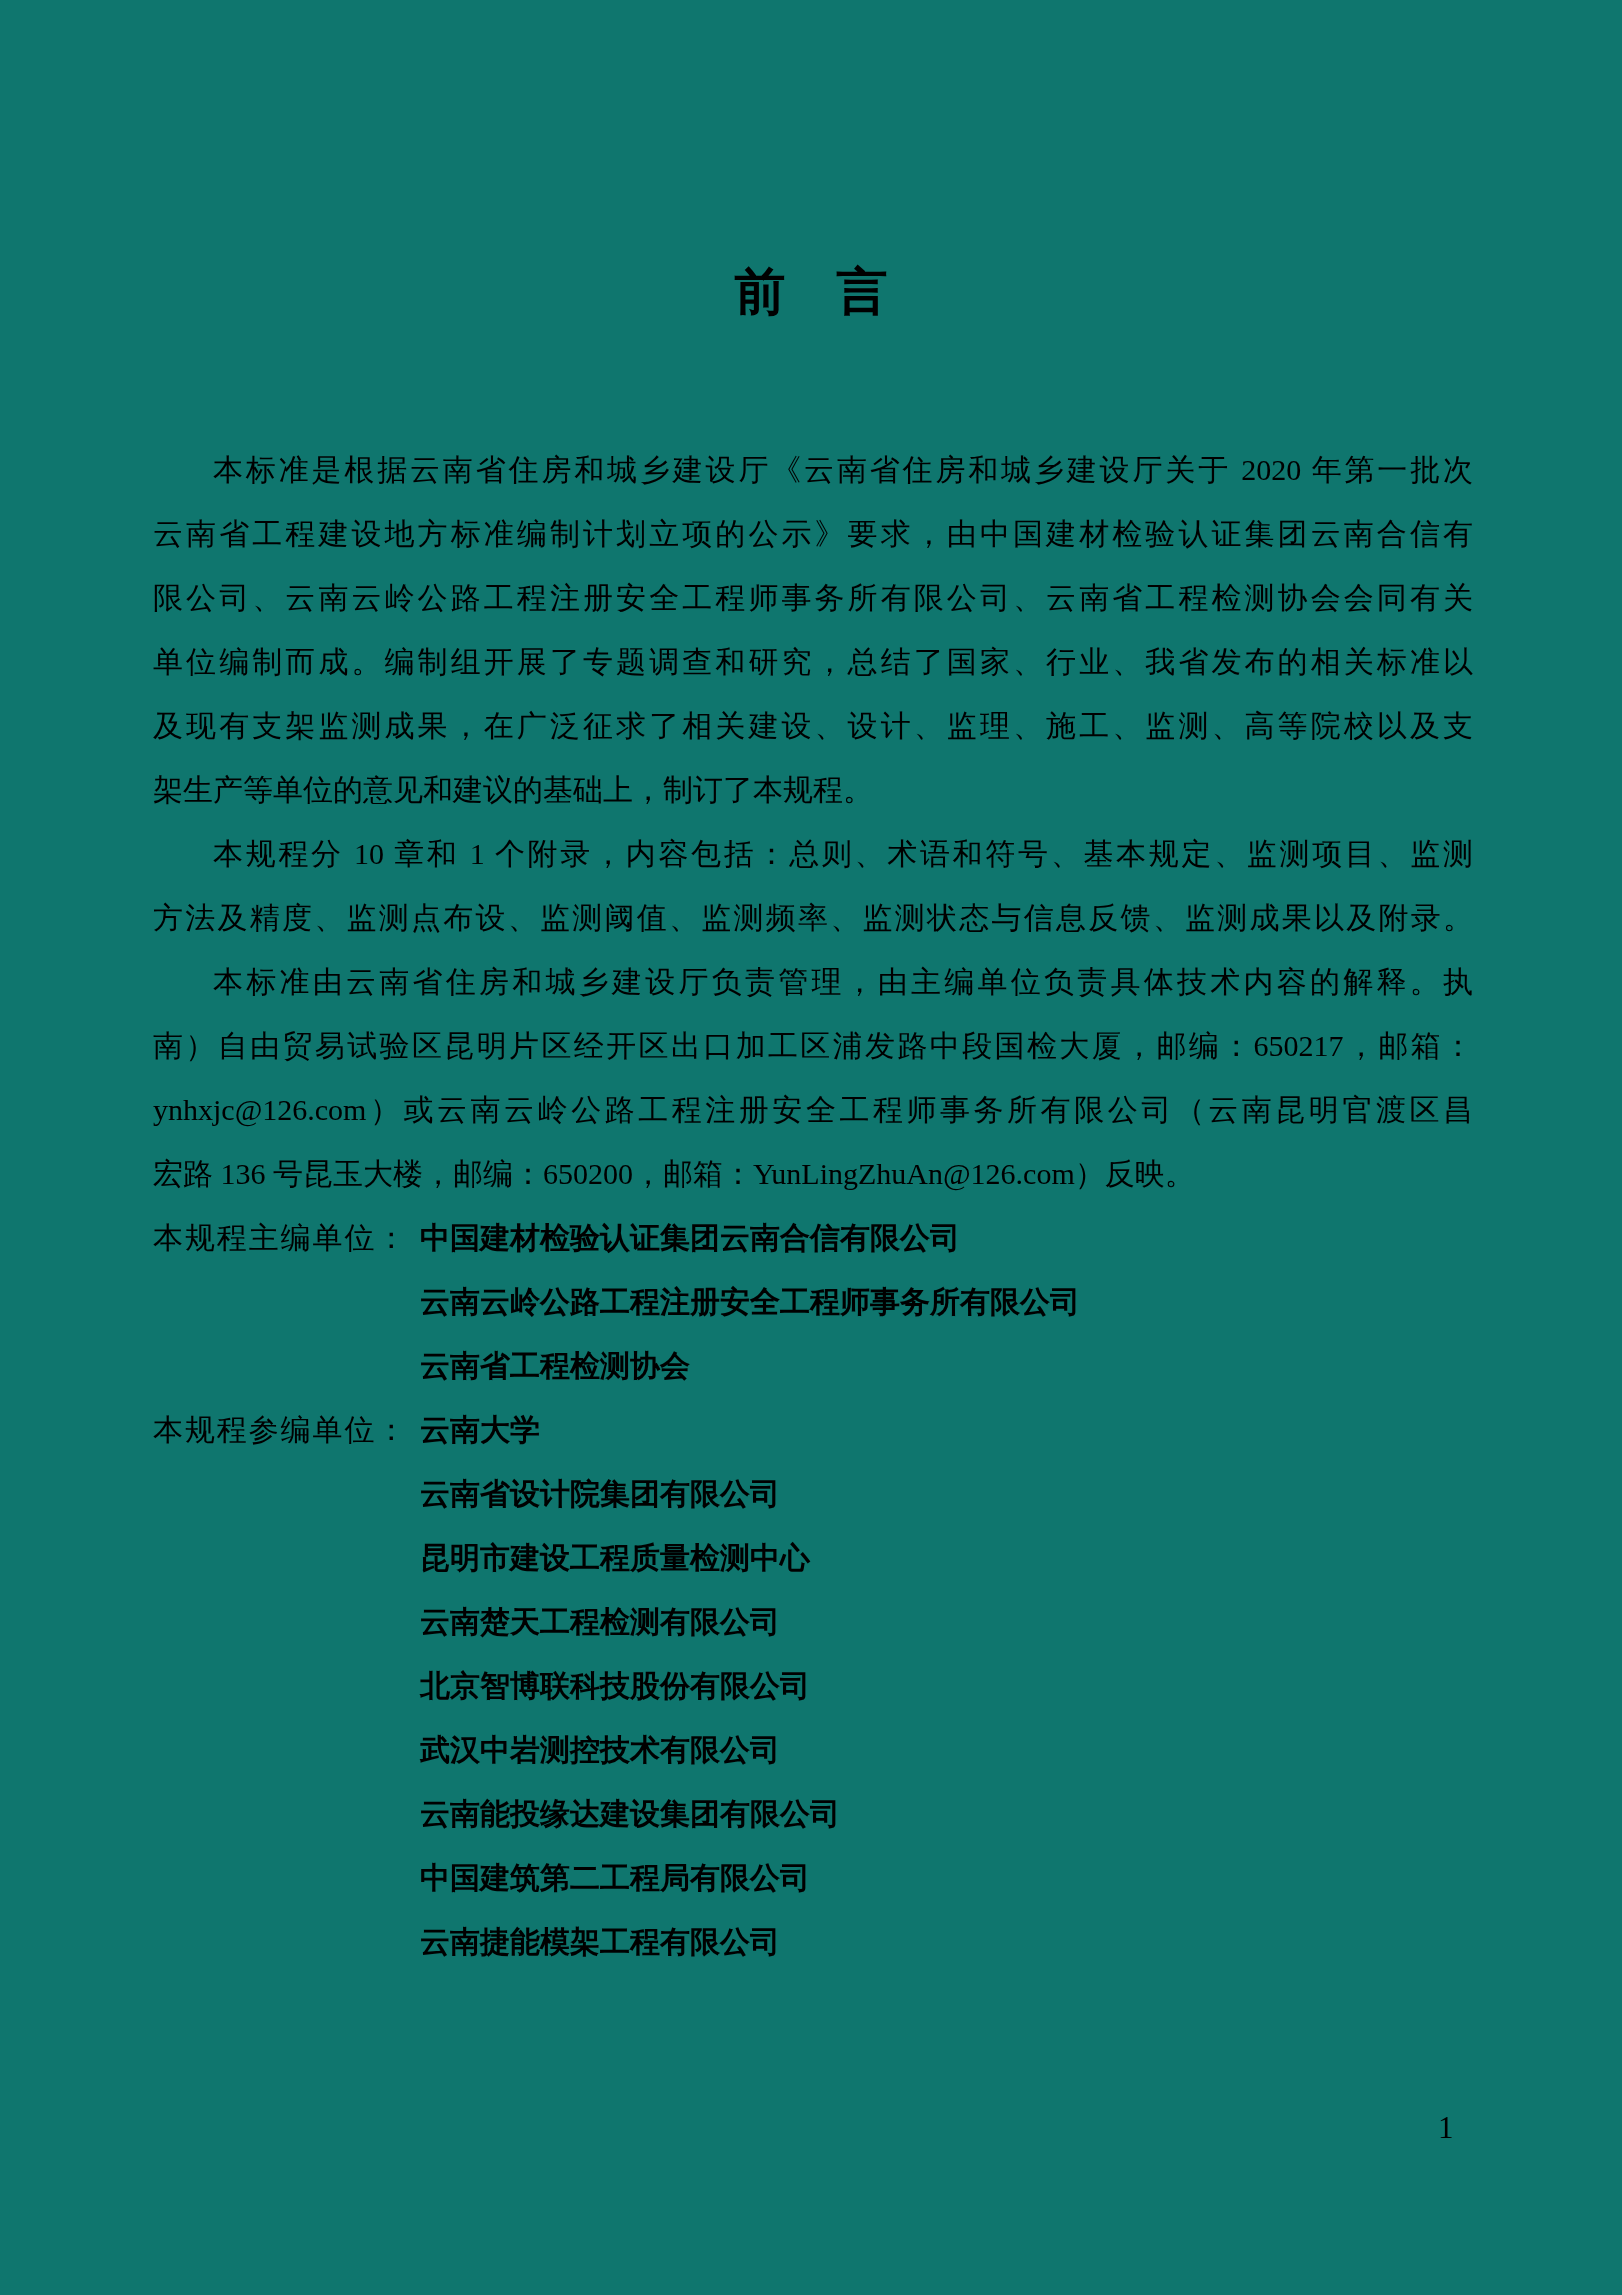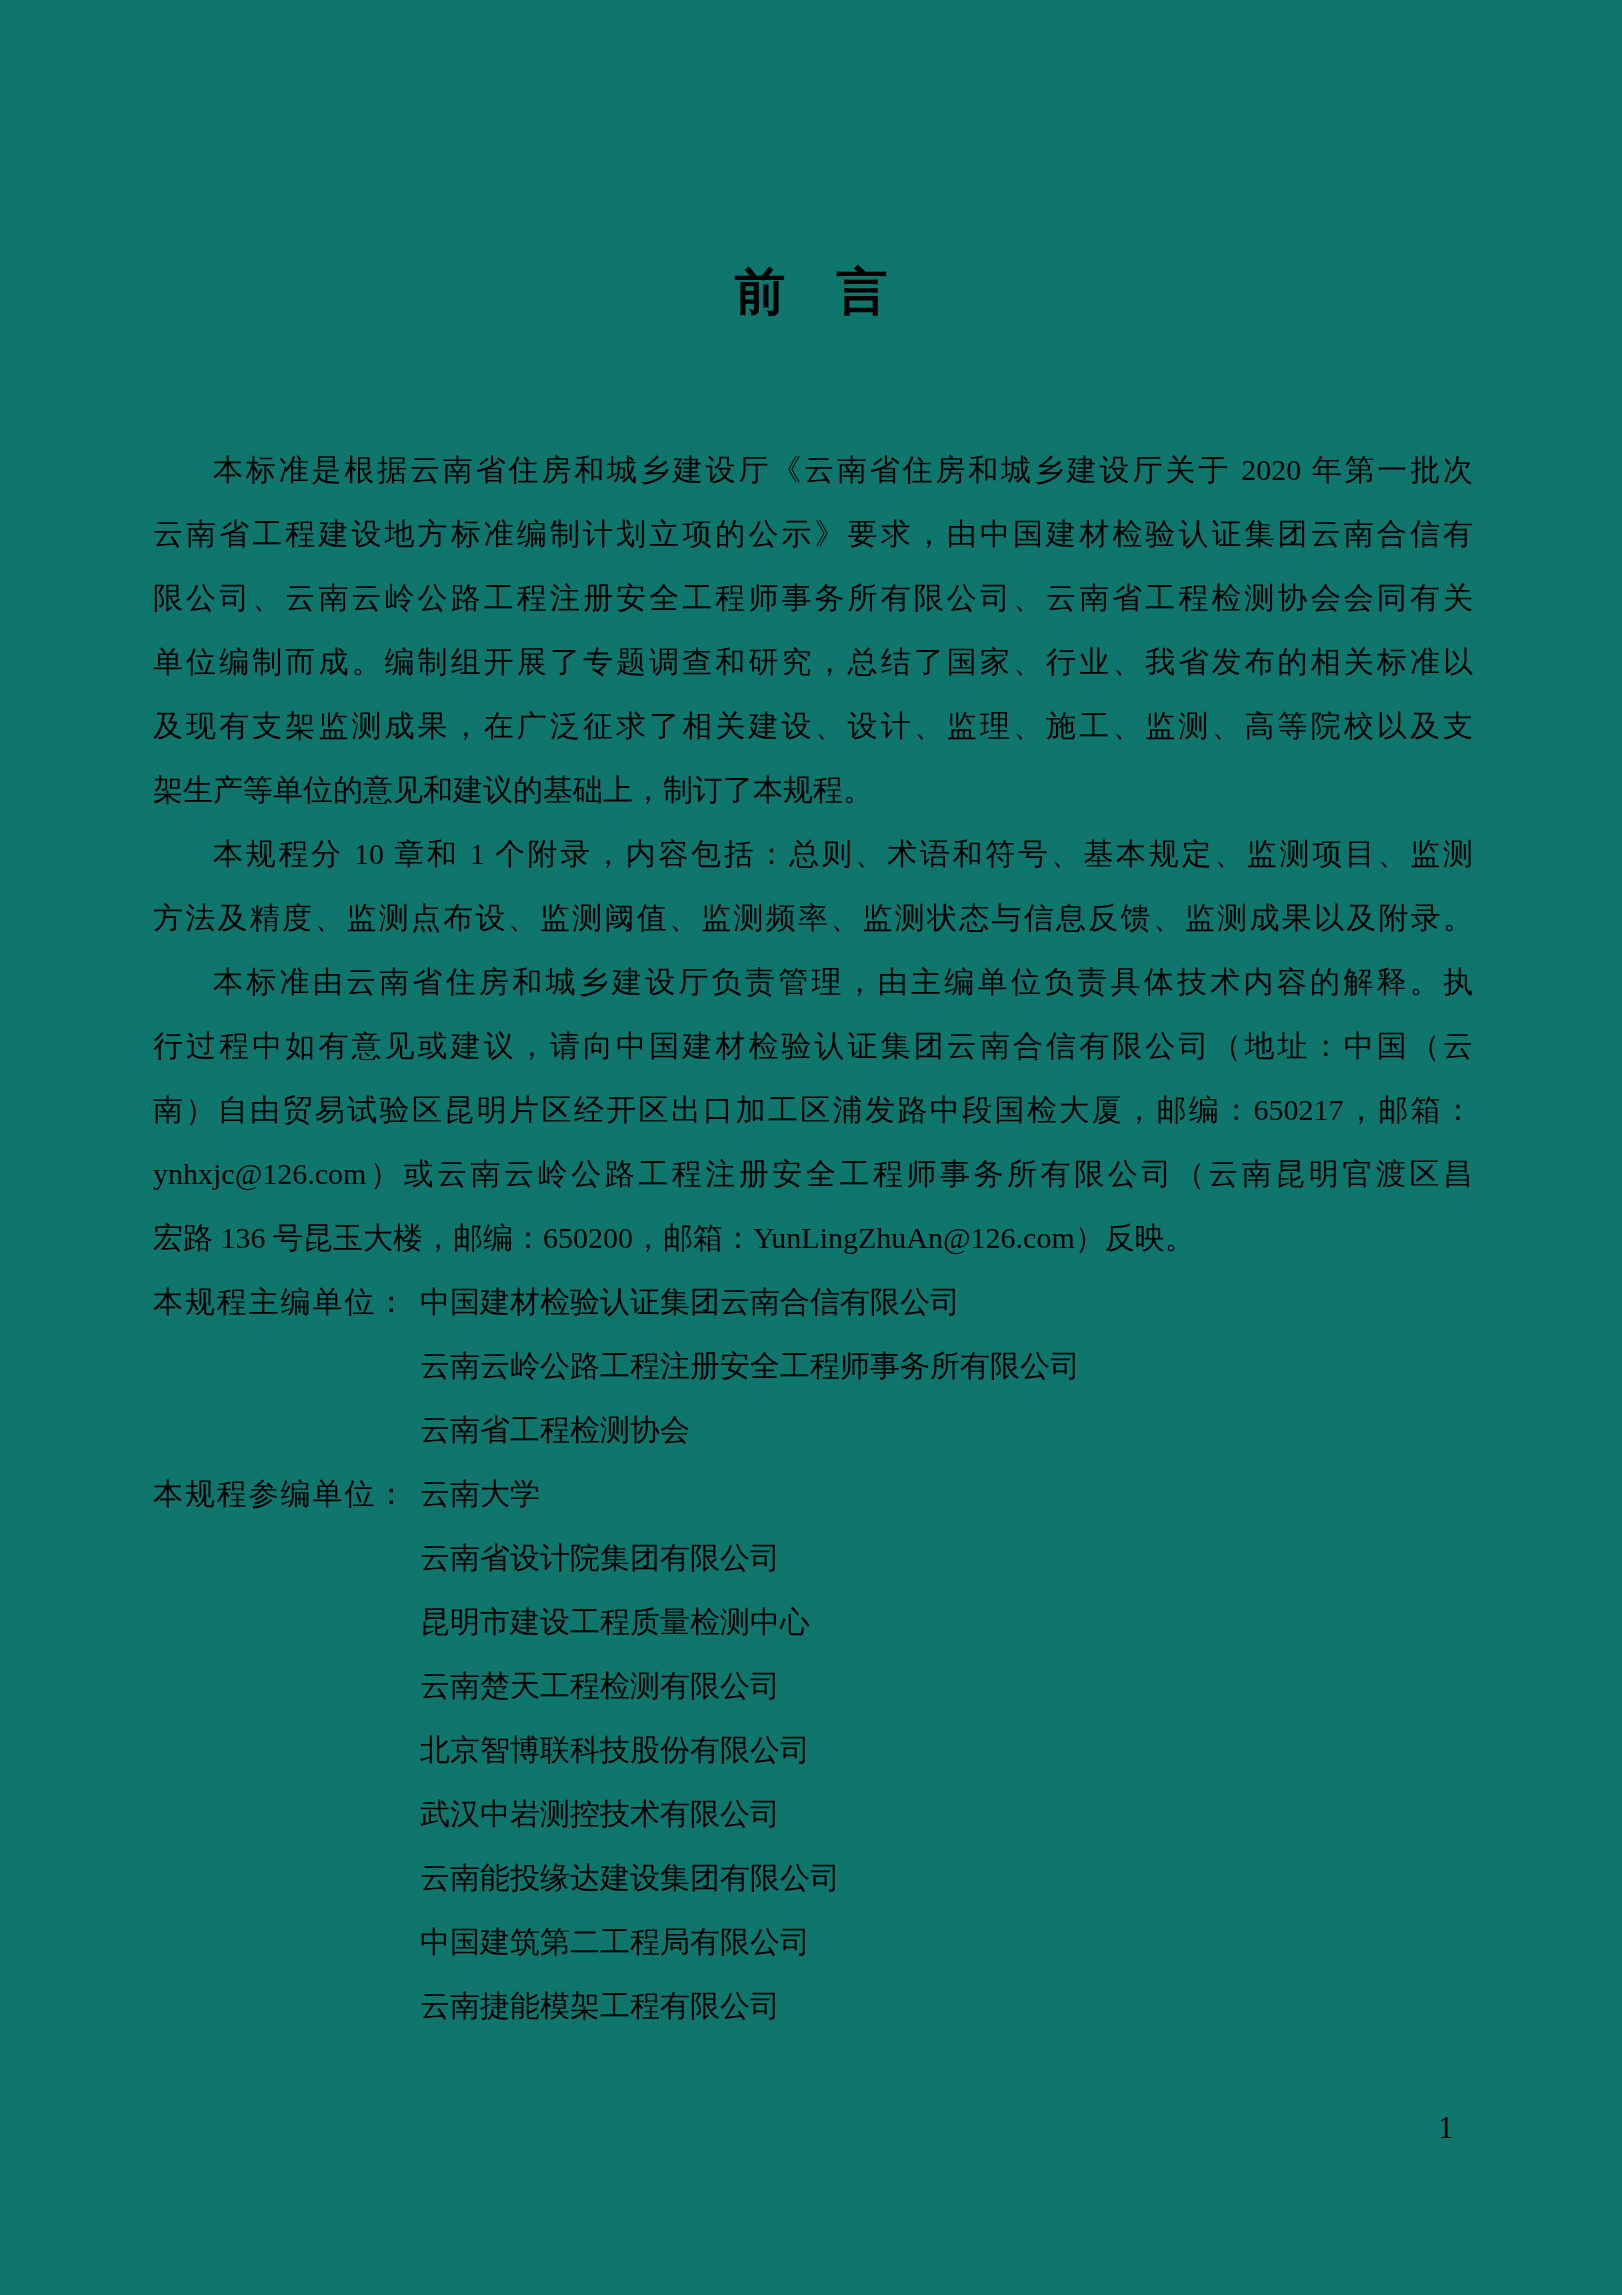--- a/index.html
+++ b/index.html
@@ -50,21 +50,21 @@
   .unit-label {
     display: inline-block;
     width: 267px;
     font-family: "Liberation Sans", "DejaVu Sans", sans-serif;
     font-weight: normal;
     letter-spacing: 1.9px;
     vertical-align: top;
   }
   .unit-name {
     font-family: "Liberation Serif", "DejaVu Serif", serif;
-    font-weight: normal;
+    font-weight: bold;
   }
   .page-number {
     position: absolute;
     left: 1438px;
     top: 2111px;
     font-size: 31px;
     line-height: 1.1;
     font-family: "Liberation Serif", "DejaVu Serif", serif;
   }
 </style>
@@ -81,21 +81,20 @@
     <div class="line just">云南省工程建设地方标准编制计划立项的公示》要求，由中国建材检验认证集团云南合信有</div>
     <div class="line just">限公司、云南云岭公路工程注册安全工程师事务所有限公司、云南省工程检测协会会同有关</div>
     <div class="line just">单位编制而成。编制组开展了专题调查和研究，总结了国家、行业、我省发布的相关标准以</div>
     <div class="line just">及现有支架监测成果，在广泛征求了相关建设、设计、监理、施工、监测、高等院校以及支</div>
     <div class="line">架生产等单位的意见和建议的基础上，制订了本规程。</div>
 
     <div class="line just indent">本规程分 10 章和 1 个附录，内容包括：总则、术语和符号、基本规定、监测项目、监测</div>
     <div class="line just">方法及精度、监测点布设、监测阈值、监测频率、监测状态与信息反馈、监测成果以及附录。</div>
 
     <div class="line just indent">本标准由云南省住房和城乡建设厅负责管理，由主编单位负责具体技术内容的解释。执</div>
-    <div class="line just">行过程中如有意见或建议，请向中国建材检验认证集团云南合信有限公司（地址：中国（云</div>
     <div class="line just">南）自由贸易试验区昆明片区经开区出口加工区浦发路中段国检大厦，邮编：650217，邮箱：</div>
     <div class="line just">ynhxjc@126.com）或云南云岭公路工程注册安全工程师事务所有限公司（云南昆明官渡区昌</div>
     <div class="line">宏路 136 号昆玉大楼，邮编：650200，邮箱：YunLingZhuAn@126.com）反映。</div>
 
     <div class="line"><span class="unit-label">本规程主编单位：</span><span class="unit-name">中国建材检验认证集团云南合信有限公司</span></div>
     <div class="line hang"><span class="unit-name">云南云岭公路工程注册安全工程师事务所有限公司</span></div>
     <div class="line hang"><span class="unit-name">云南省工程检测协会</span></div>
 
     <div class="line"><span class="unit-label">本规程参编单位：</span><span class="unit-name">云南大学</span></div>
     <div class="line hang"><span class="unit-name">云南省设计院集团有限公司</span></div>

